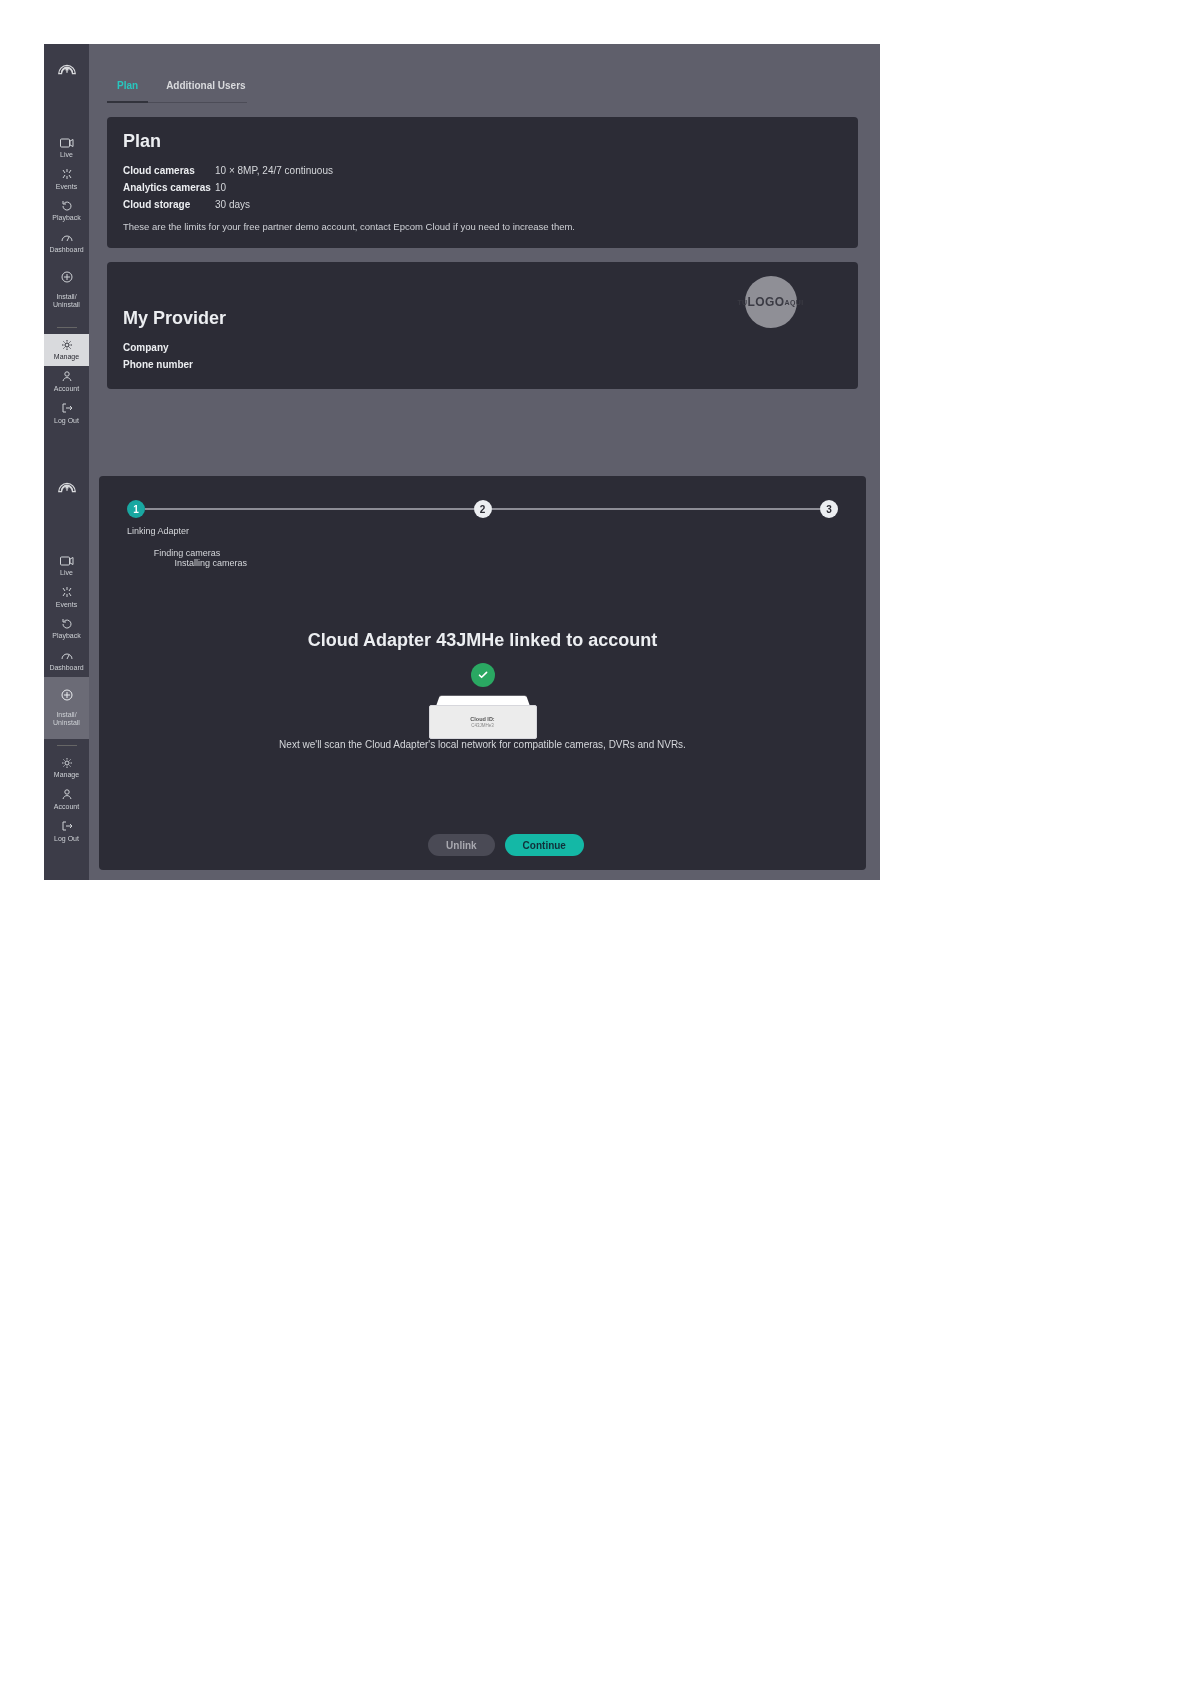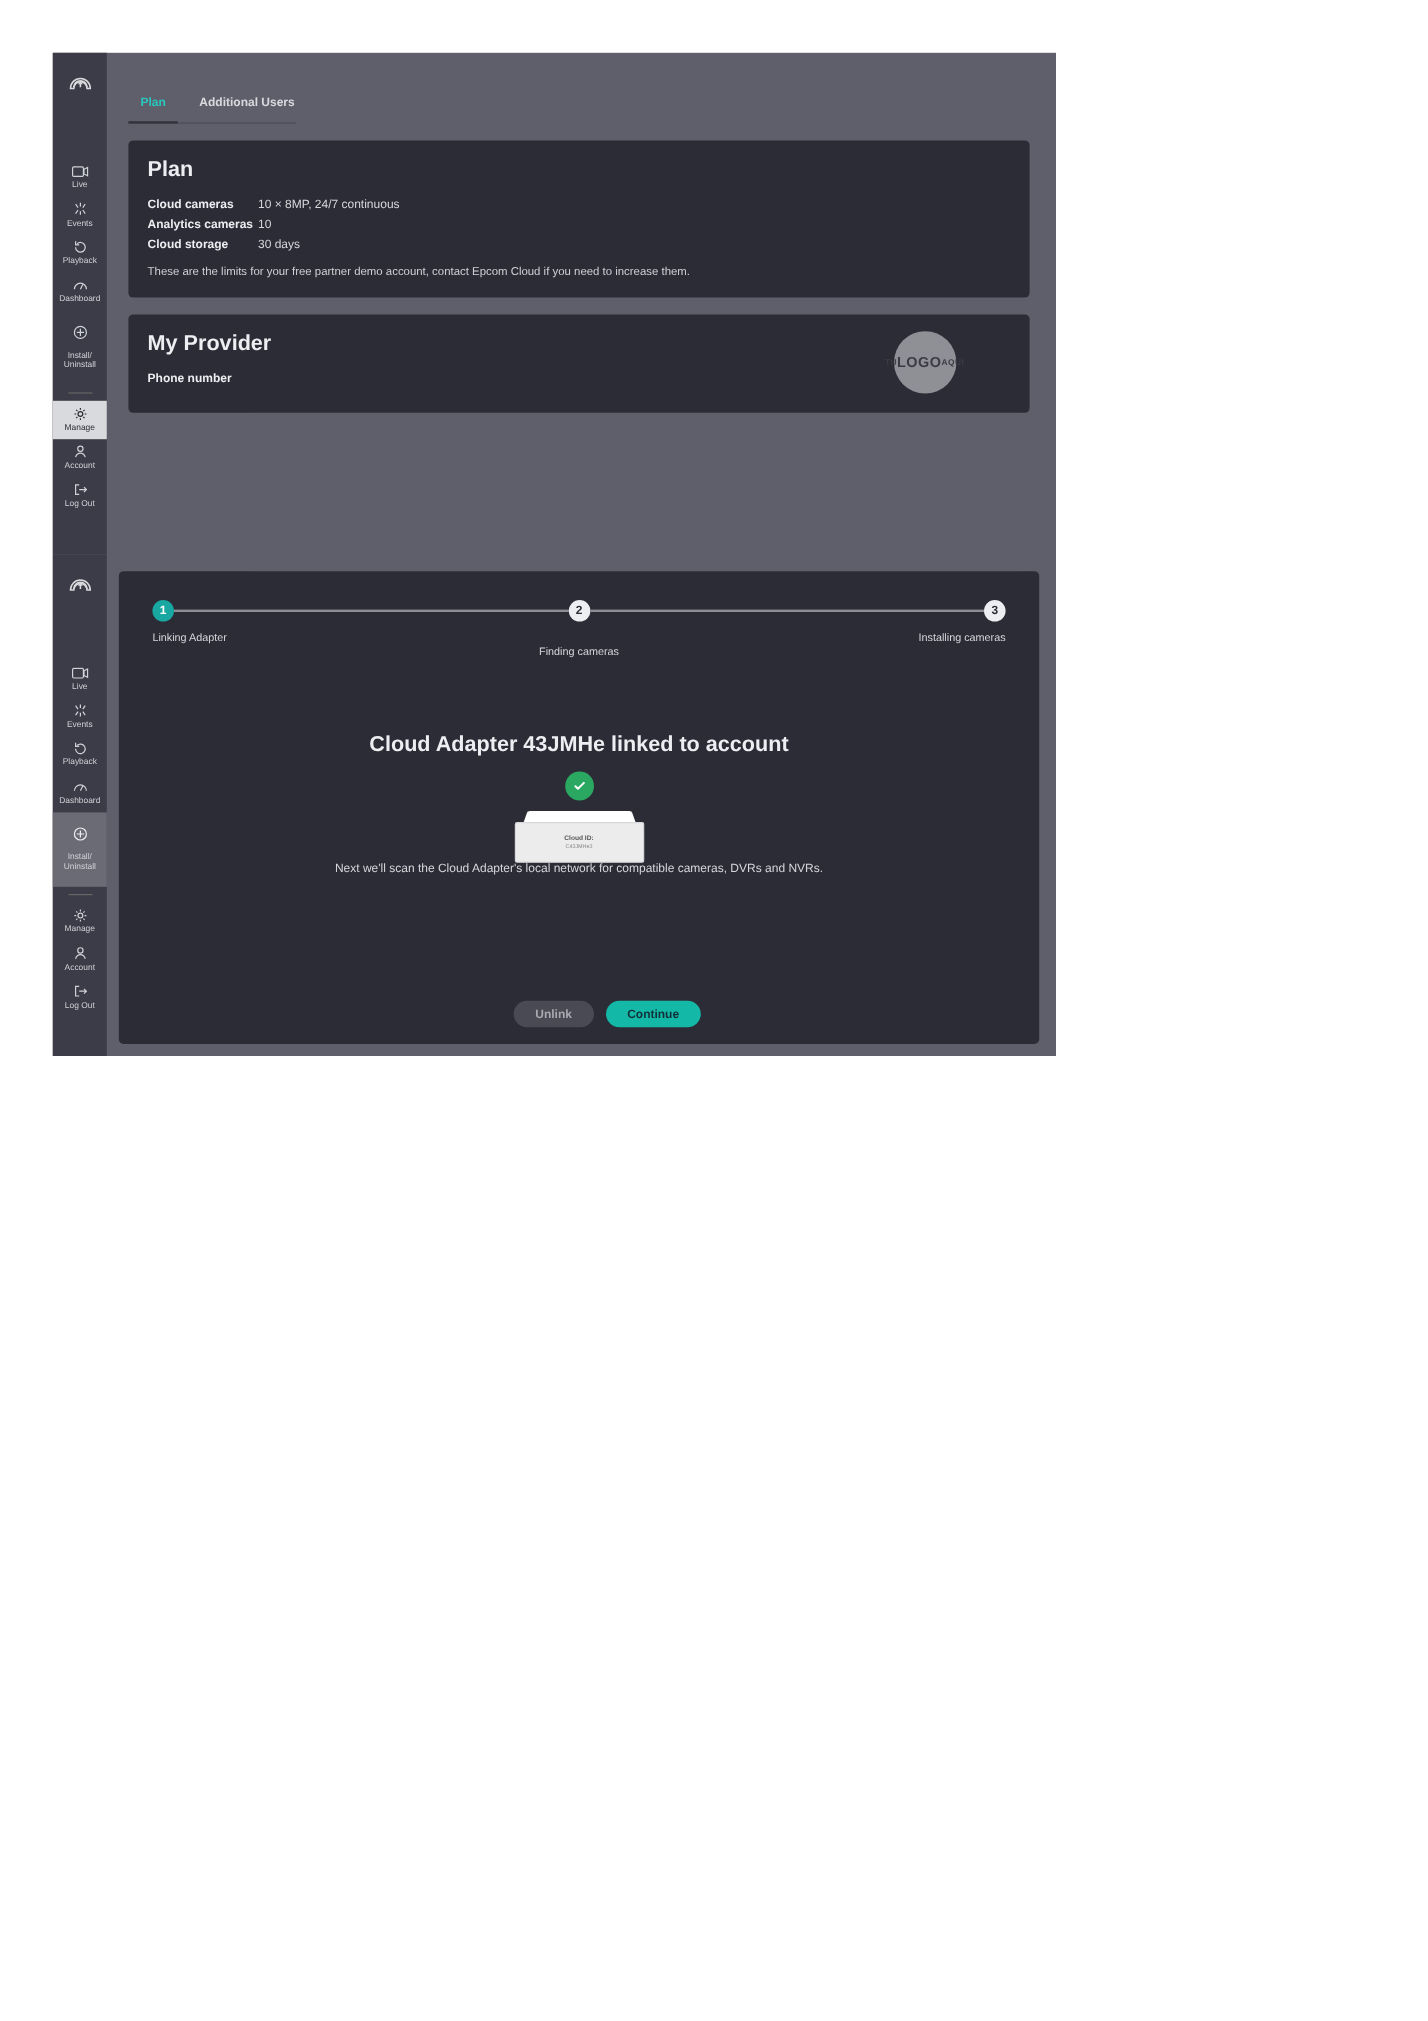--- a/index.html
+++ b/index.html
@@ -66,21 +66,21 @@
     padding: 14px 16px 16px 16px;
     color: #eceef1;
   }
   .card h2 { font-size: 18px; font-weight: 800; margin-bottom: 10px; }
   .kv-row { display:flex; font-size:10px; line-height:1.7; }
   .kv-row .k { width: 92px; font-weight:700; }
   .kv-row .v { color:#d5d7db; }
   .note { font-size:9.5px; color:#cfd1d6; margin-top:8px; }
 
   .provider { display:flex; }
-  .provider-left { flex:1; }
+  .provider-left { flex:1;margin-top:32px; }
   .provider-right { width:160px; display:flex; align-items:flex-start; justify-content:center; }
   .logo-circle {
     width:52px; height:52px; border-radius:50%;
     background:#8f8f96; display:flex; 
     align-items:center; justify-content:center;
     font-size:7px; color:#3b3b44; font-weight:700; line-height:1;
     letter-spacing:.4px;
     margin-left:17px;
   }
   .logo-circle .mid { font-size:12px; font-weight:800; }
@@ -96,21 +96,21 @@
   .stepper { display:flex; align-items:center; width:100%; margin:0 auto 8px; }
   .step-dot {
     width:18px; height:18px; border-radius:50%;
     font-size:10px; font-weight:700;
     display:flex; align-items:center; justify-content:center;
     flex:0 0 auto;
   }
   .step-dot.active { background:#19a7a1; color:#fff; }
   .step-dot.inactive { background:#eceef1; color:#2b2b33; }
   .step-line { flex:1; height:1.5px; background:#8d8d96; }
-  .step-labels { display:flex; justify-content:space-between; font-size:9px; color:#d5d7db; margin-top:3px; }
+  .step-labels { display:flex; justify-content:space-between; font-size:9px; color:#d5d7db; margin-top:3px;flex-direction:column; }
   .step-labels span { width:120px; }
   .step-labels span:nth-child(1){ text-align:left;}
   .step-labels span:nth-child(2){ text-align:center;margin-top:12px;}
   .step-labels span:nth-child(3){ text-align:right;}
 
   .wiz-main { text-align:center; margin-top:62px; }
   .wiz-main h2 { font-size:18px; font-weight:800; }
   .check-circle {
     width:24px; height:24px; border-radius:50%; background:#2aa862;
     display:flex; align-items:center; justify-content:center;
@@ -261,20 +261,23 @@
           <div class="k">Cloud storage</div>
           <div class="v">30 days</div>
         </div>
         <div class="note">These are the limits for your free partner demo account, contact Epcom Cloud if you need to increase them.</div>
       </div>
 
       <div class="card provider">
         <div class="provider-left">
           <h2>My Provider</h2>
           <div class="kv-row">
+            <div class="k">Company</div>
+          </div>
+          <div class="kv-row">
             <div class="k">Phone number</div>
           </div>
         </div>
         <div class="provider-right">
           <div class="logo-circle">
             <div>TU</div>
             <div class="mid">LOGO</div>
             <div>AQUI</div>
           </div>
         </div>

